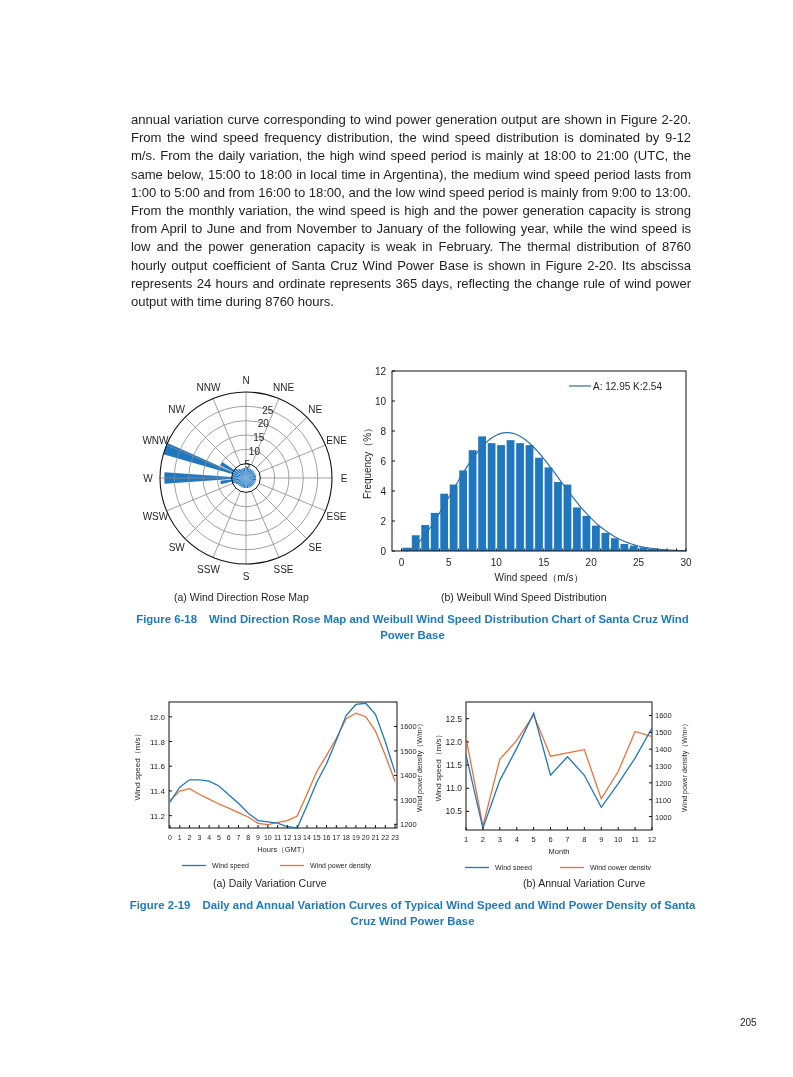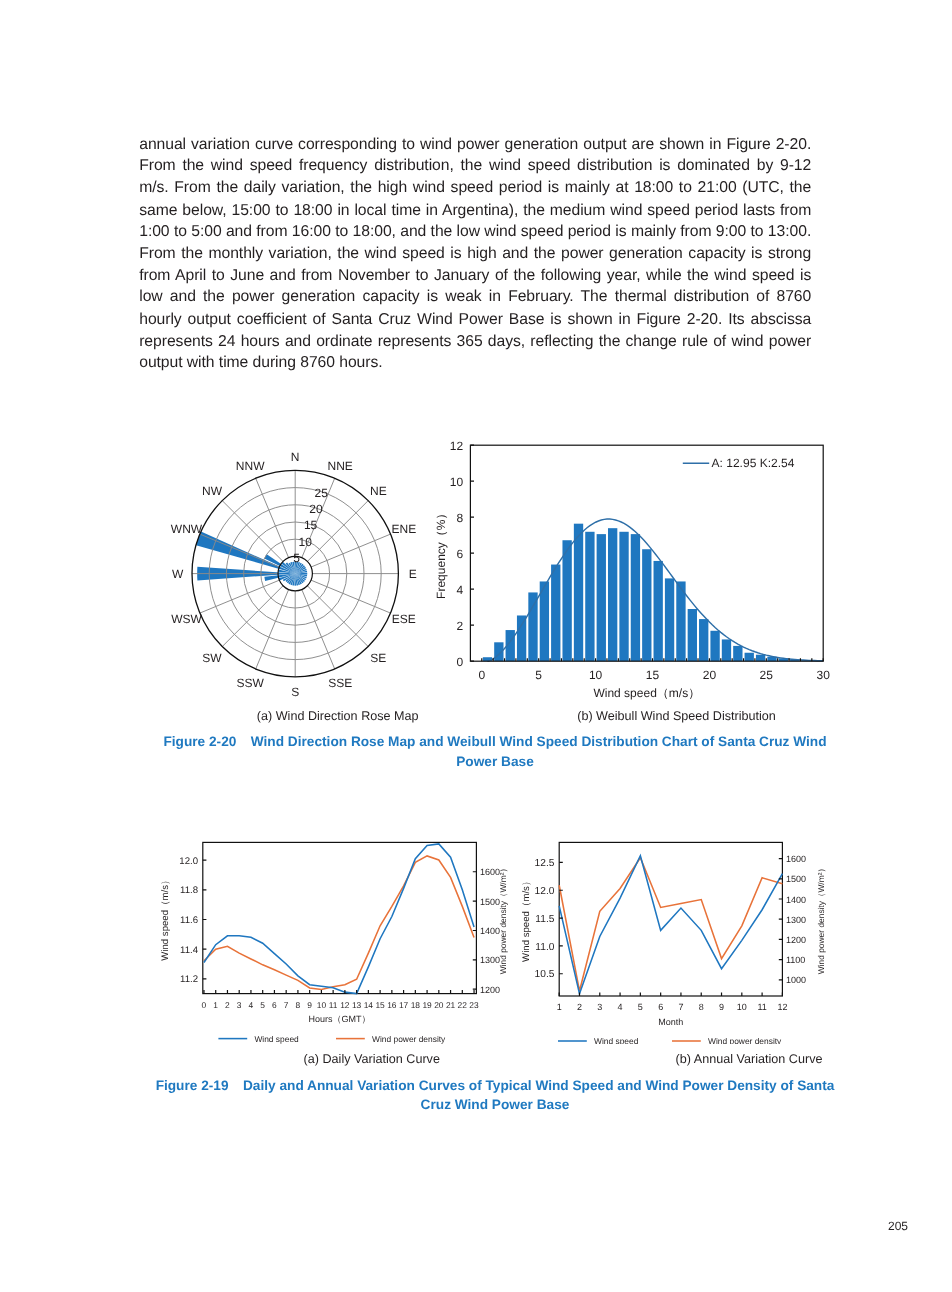--- a/index.html
+++ b/index.html
@@ -1,22 +1,22 @@
 <!DOCTYPE html>
 <html><head>
 <meta charset="utf-8">
 <style>
   html, body { margin: 0; padding: 0; background: #ffffff; }
   body { width: 793px; height: 1077px; position: relative; overflow: hidden;
          font-family: "Liberation Sans", sans-serif; color: #231f20; }
-  .para { position: absolute; left: 116px; top: 111px; width: 560px;
+  .para { position: absolute; left: 131px; top: 111px; width: 560px;
           font-size: 13.1px; line-height: 18.2px; text-align: justify;
           text-align-last: left; letter-spacing: -0.05px; }
   svg text { font-family: "Liberation Sans", sans-serif; fill: #231f20; }
-  .sub-cap { position: absolute; font-size: 10.5px; color: #231f20; margin-left: 40px; }
+  .sub-cap { position: absolute; font-size: 10.5px; color: #231f20; }
   .fig-cap { position: absolute; left: 125px; width: 575px; text-align: center;
              font-size: 11.4px; font-weight: bold; line-height: 16px; color: #1f79c0; }
   .fig-cap .num { margin-right: 12px; }
   .page-num { position: absolute; left: 740px; top: 1017px; font-size: 10px; }
   .chart { position: absolute; }
 </style>
 </head>
 <body>
 
 <div class="para">annual variation curve corresponding to wind power generation output are shown in Figure 2-20. From the wind speed frequency distribution, the wind speed distribution is dominated by 9-12 m/s. From the daily variation, the high wind speed period is mainly at 18:00 to 21:00 (UTC, the same below, 15:00 to 18:00 in local time in Argentina), the medium wind speed period lasts from 1:00 to 5:00 and from 16:00 to 18:00, and the low wind speed period is mainly from 9:00 to 13:00. From the monthly variation, the wind speed is high and the power generation capacity is strong from April to June and from November to January of the following year, while the wind speed is low and the power generation capacity is weak in February. The thermal distribution of 8760 hourly output coefficient of Santa Cruz Wind Power Base is shown in Figure 2-20. Its abscissa represents 24 hours and ordinate represents 365 days, reflecting the change rule of wind power output with time during 8760 hours.</div>
@@ -191,21 +191,21 @@
     <text x="184" y="221" font-size="10" text-anchor="middle">Wind speed（m/s）</text>
     <text x="16" y="101" font-size="10" text-anchor="middle" transform="rotate(-90 16 101)">Frequency（%）</text>
     <line x1="214" y1="26" x2="236" y2="26" stroke="#2e6fa8" stroke-width="1.2"></line>
     <text x="238" y="29.5" font-size="10">A: 12.95  K:2.54</text>
   </svg>
 
 <div class="sub-cap" style="left:174px;top:591px;">(a) Wind Direction Rose Map</div>
 <div class="sub-cap" style="left:441px;top:591px;text-align:right;">(b) Weibull Wind Speed Distribution</div>
 
 <div class="fig-cap" style="top:611px;">
-  <span class="num">Figure 2-20</span><span>Wind Direction Rose Map and Weibull Wind Speed Distribution Chart of Santa Cruz Wind Power Base</span>
+  <span class="num">Figure 6-18</span><span>Wind Direction Rose Map and Weibull Wind Speed Distribution Chart of Santa Cruz Wind Power Base</span>
 </div>
 
 <svg class="chart" id="daily" style="left:130px;top:698px;" width="290" height="172">
     <rect x="39" y="4" width="228" height="126" fill="none" stroke="#111" stroke-width="1"></rect>
     <polyline points="39.97854077253219,102.59805825242718 49.763948497854074,93.05631067961164 59.54935622317596,90.60970873786408 69.33476394849785,96.2368932038835 79.12017167381973,101.13009708737864 88.90557939914163,106.02330097087379 98.6909871244635,110.18252427184466 108.47639484978541,114.58640776699029 118.2618025751073,118.99029126213593 128.04721030042919,125.35145631067961 137.83261802575106,126.5747572815534 147.61802575107293,124.37281553398059 157.40343347639484,122.66019417475728 167.1888412017167,118.01165048543689 176.97424892703862,96.2368932038835 186.75965665236052,73.48349514563107 196.54506437768242,57.33592233009708 206.3304721030043,40.20970873786408 216.1158798283262,20.63689320388349 225.90128755364807,15.254368932038844 235.68669527896995,18.679611650485427 245.47210300429185,33.114563106796126 255.25751072961376,57.33592233009708 265.0429184549356,83.26990291262136" fill="none" stroke="#e8733a" stroke-width="1.3"></polyline>
     <polyline points="39.97854077253219,104.05882352941165 49.763948497854074,89.23529411764704 59.54935622317596,81.82352941176461 69.33476394849785,81.82352941176461 79.12017167381973,83.05882352941165 88.90557939914163,88 98.6909871244635,96.64705882352945 108.47639484978541,105.29411764705868 118.2618025751073,115.17647058823516 128.04721030042919,122.58823529411758 137.83261802575106,123.82352941176461 147.61802575107293,125.05882352941165 157.40343347639484,128.76470588235296 167.1888412017167,130 176.97424892703862,107.76470588235297 186.75965665236052,84.29411764705867 196.54506437768242,65.76470588235297 206.3304721030043,42.294117647058684 216.1158798283262,17.58823529411758 225.90128755364807,6.470588235294073 235.68669527896995,5.23529411764703 245.47210300429185,16.35294117647055 255.25751072961376,43.52941176470571 265.0429184549356,74.4117647058822" fill="none" stroke="#1f77c0" stroke-width="1.3"></polyline>
     <line x1="39" y1="117.64705882352945" x2="42" y2="117.64705882352945" stroke="#111"></line>
     <text x="35" y="120.64705882352945" font-size="8" text-anchor="end">11.2</text>
     <line x1="39" y1="92.94117647058813" x2="42" y2="92.94117647058813" stroke="#111"></line>
     <text x="35" y="95.94117647058813" font-size="8" text-anchor="end">11.4</text>

